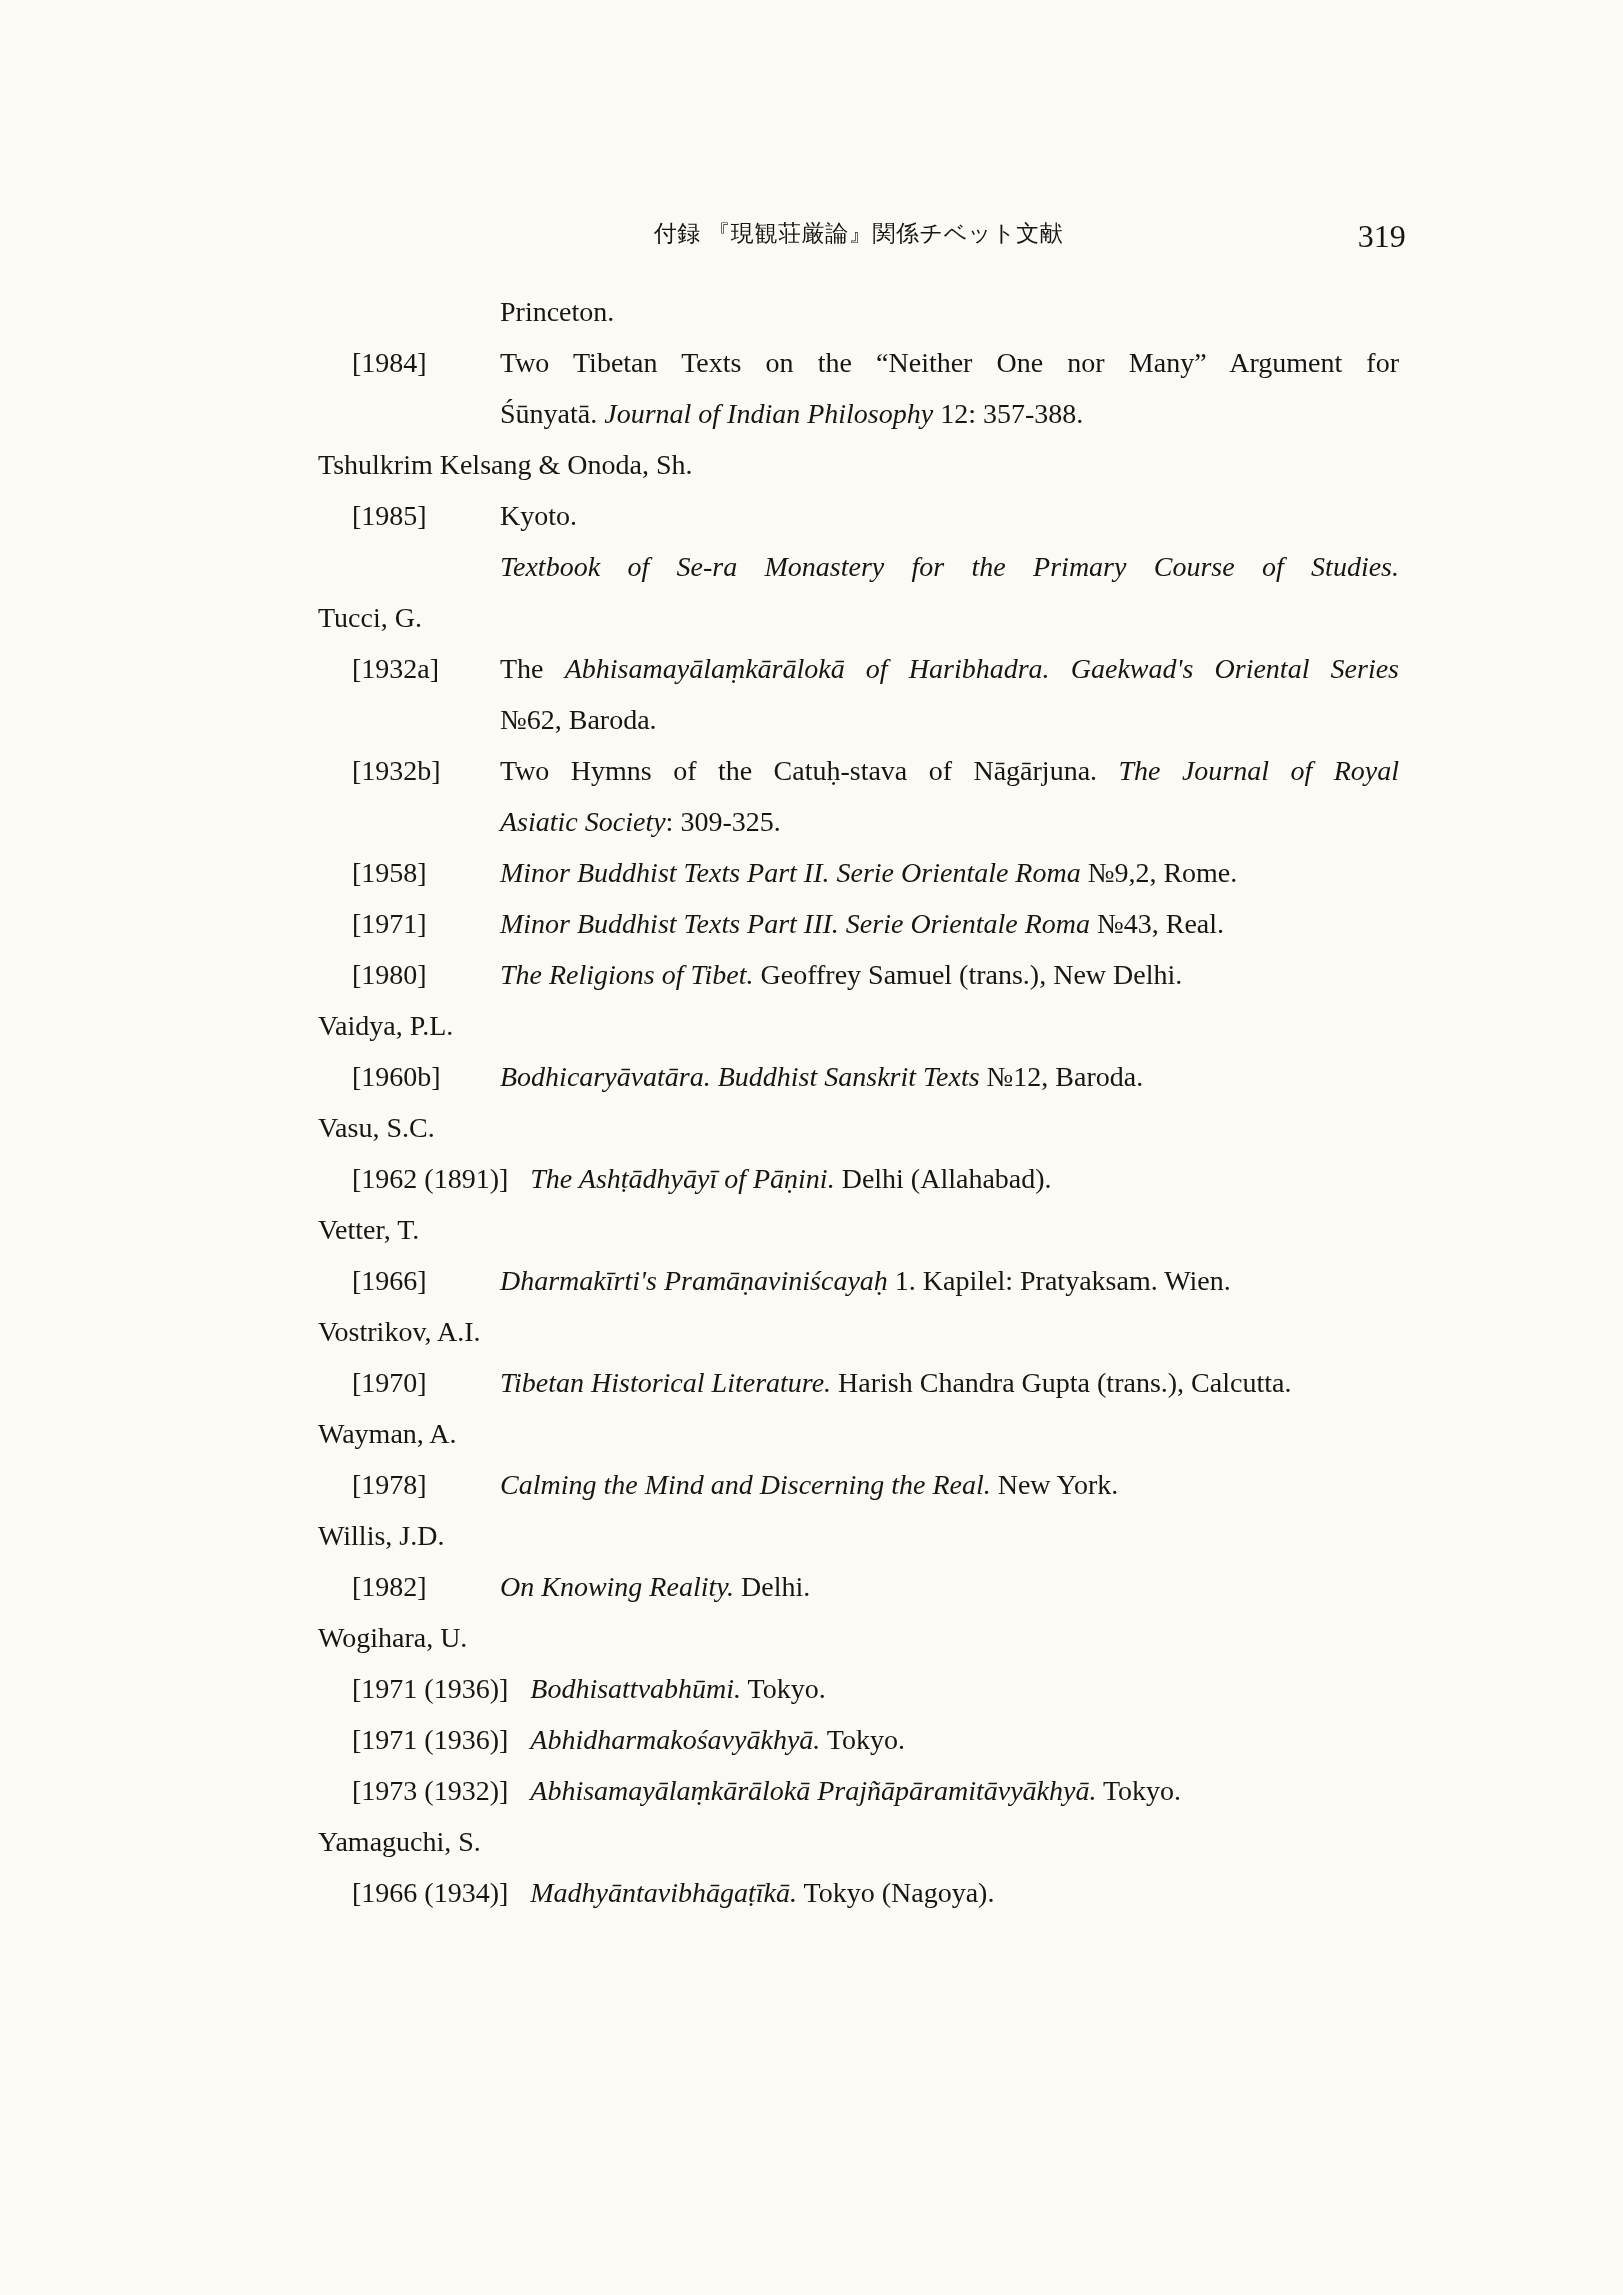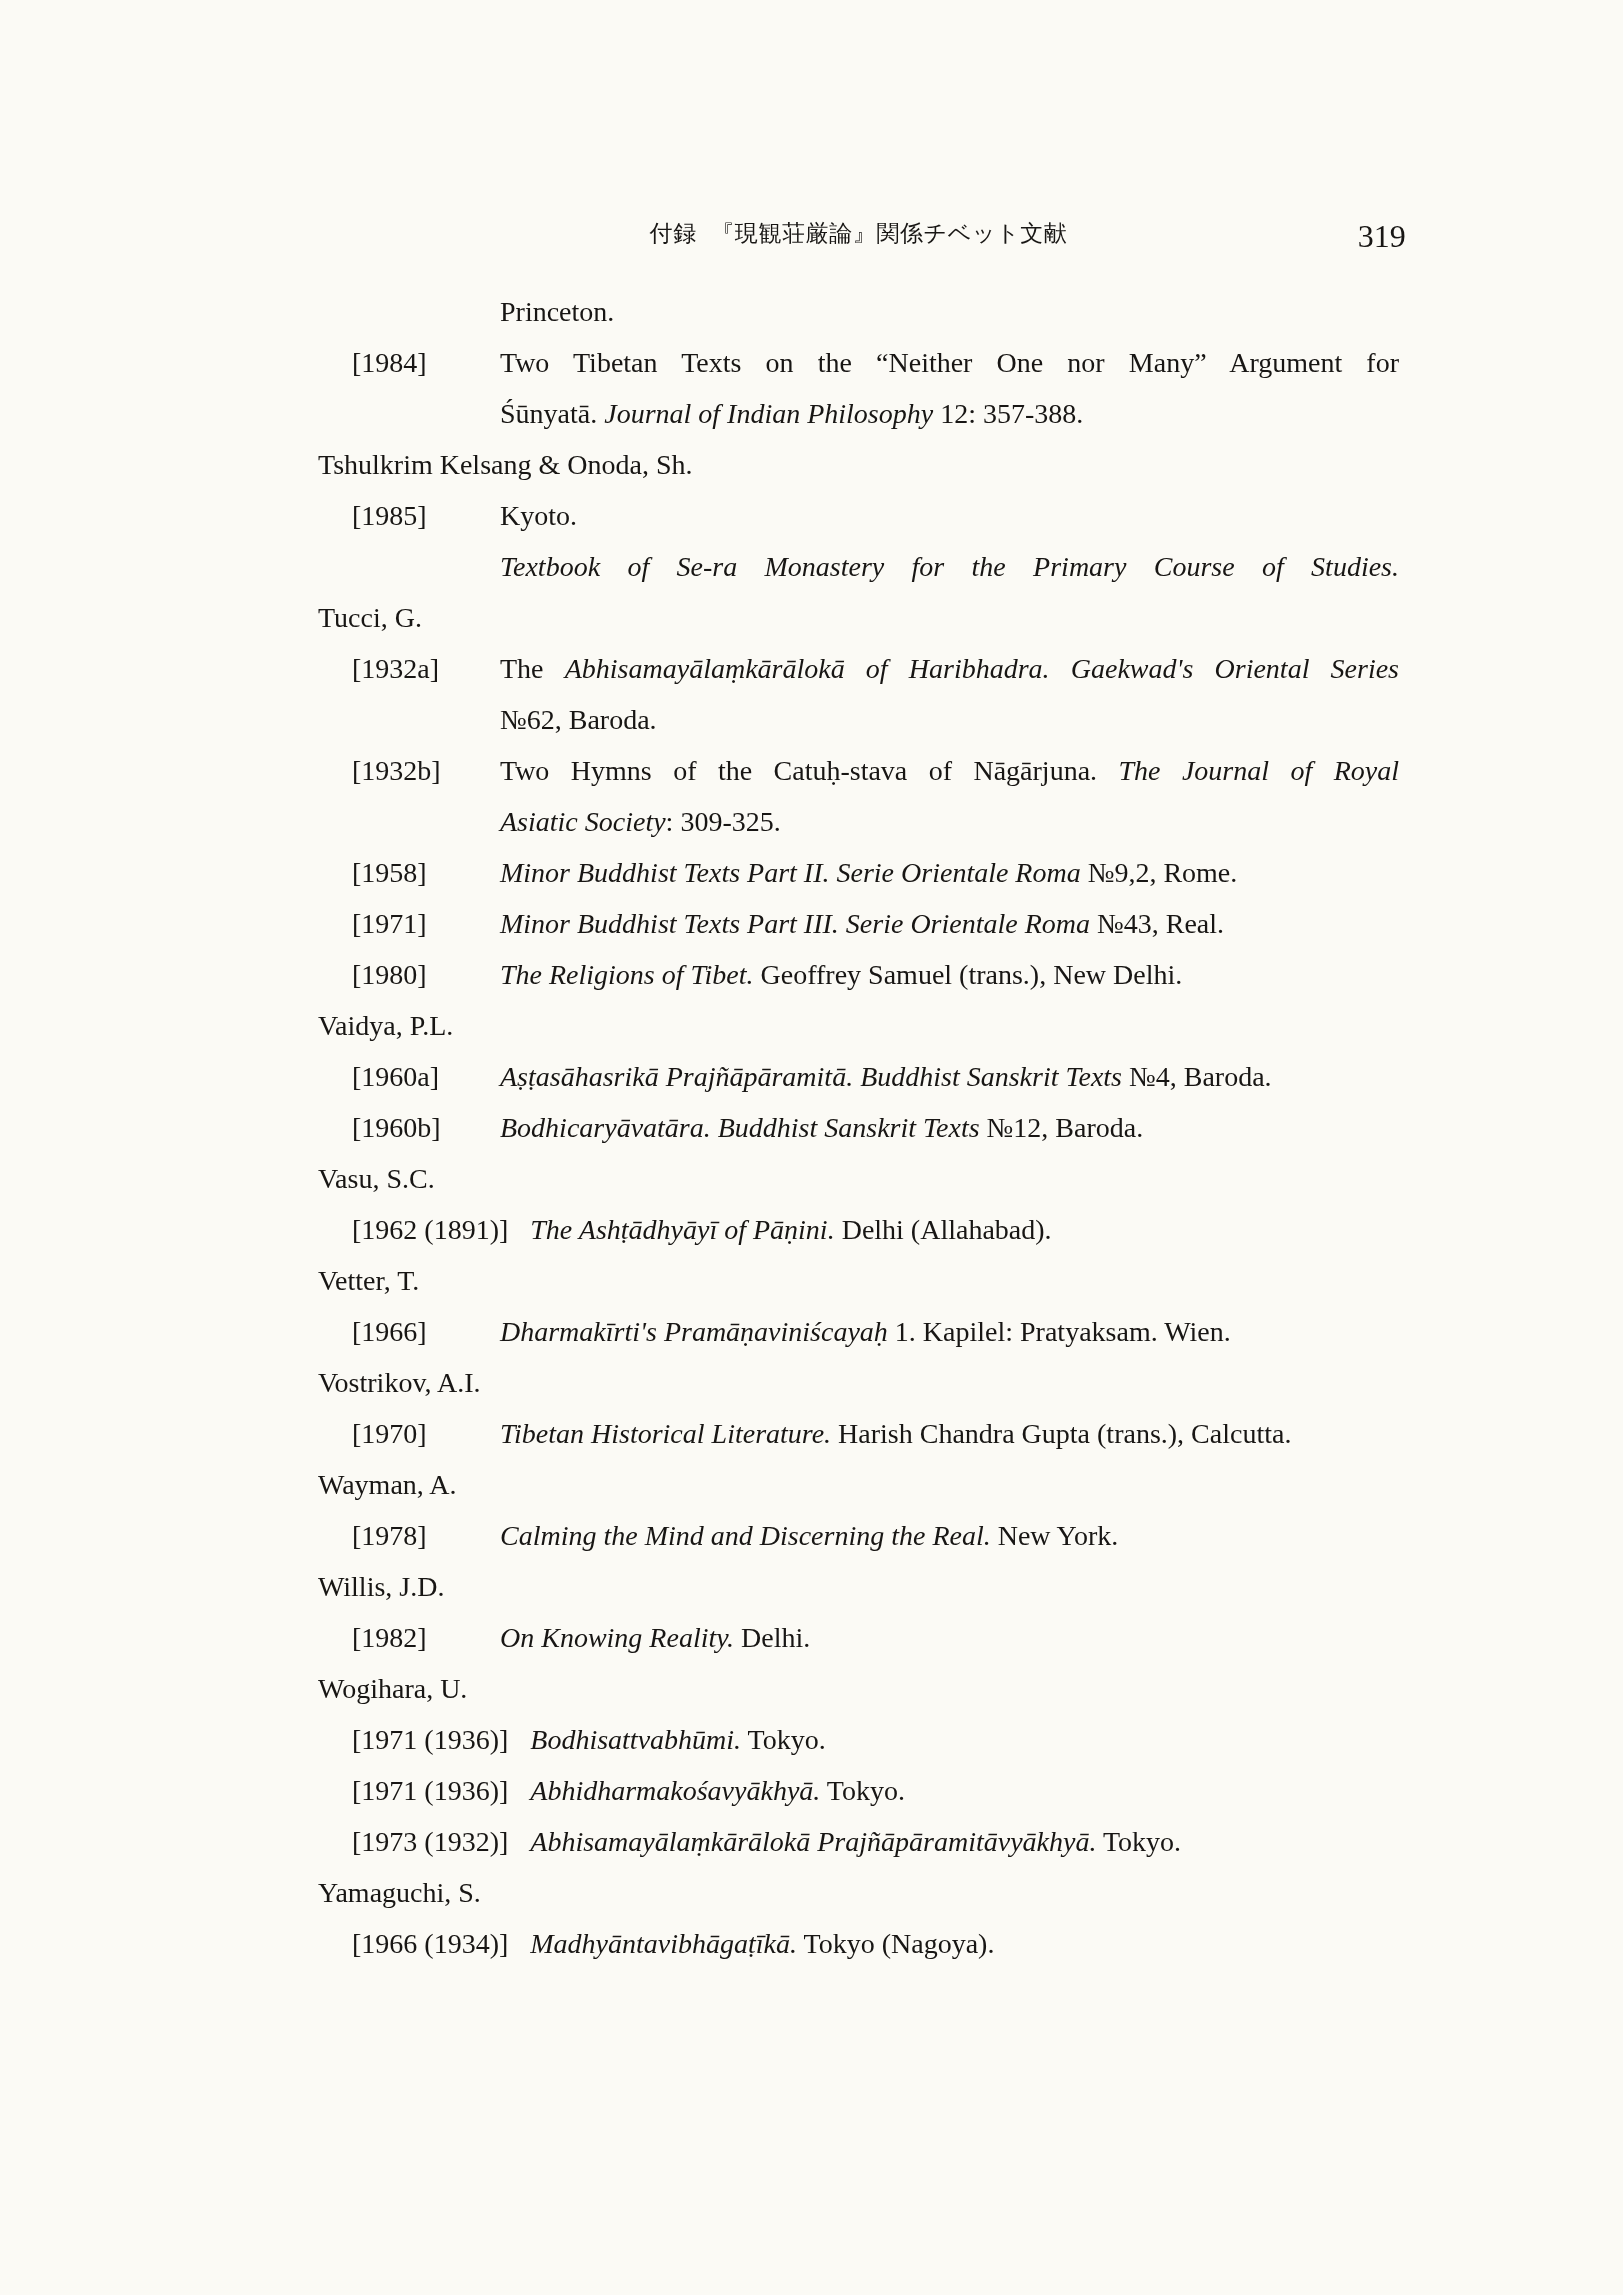--- a/index.html
+++ b/index.html
@@ -22,21 +22,20 @@
     width: 1081px;
   }
   .header {
     position: relative;
     height: 37px;
     font-size: 23px;
   }
   .title {
     text-align: center;
     letter-spacing: 0.6px;
-    font-family: Liberation Mono, monospace;
   }
   .pagenum {
     position: absolute;
     right: -6.8px;
     top: 0;
     font-size: 32px;
   }
   .entries {
     margin-top: 31px;
     font-size: 28px;
@@ -115,26 +114,20 @@
           </div>
         </div>
         <div class="ref">
           <div class="label">[1980]</div>
           <div class="body">
             <div class="line"><span class="it">The Religions of Tibet.</span><span> Geoffrey Samuel (trans.), New Delhi.</span></div>
           </div>
         </div>
         <div class="author">Vaidya, P.L.</div>
         <div class="ref">
-          <div class="label">[1960a]</div>
-          <div class="body">
-            <div class="line"><span class="it">Aṣṭasāhasrikā Prajñāpāramitā. Buddhist Sanskrit Texts</span><span> №4, Baroda.</span></div>
-          </div>
-        </div>
-        <div class="ref">
           <div class="label">[1960b]</div>
           <div class="body">
             <div class="line"><span class="it">Bodhicaryāvatāra. Buddhist Sanskrit Texts</span><span> №12, Baroda.</span></div>
           </div>
         </div>
         <div class="author">Vasu, S.C.</div>
         <div class="ref">
           <div class="label">[1962 (1891)]</div>
           <div class="body">
             <div class="line"><span class="it">The Ashṭādhyāyī of Pāṇini.</span><span> Delhi (Allahabad).</span></div>

